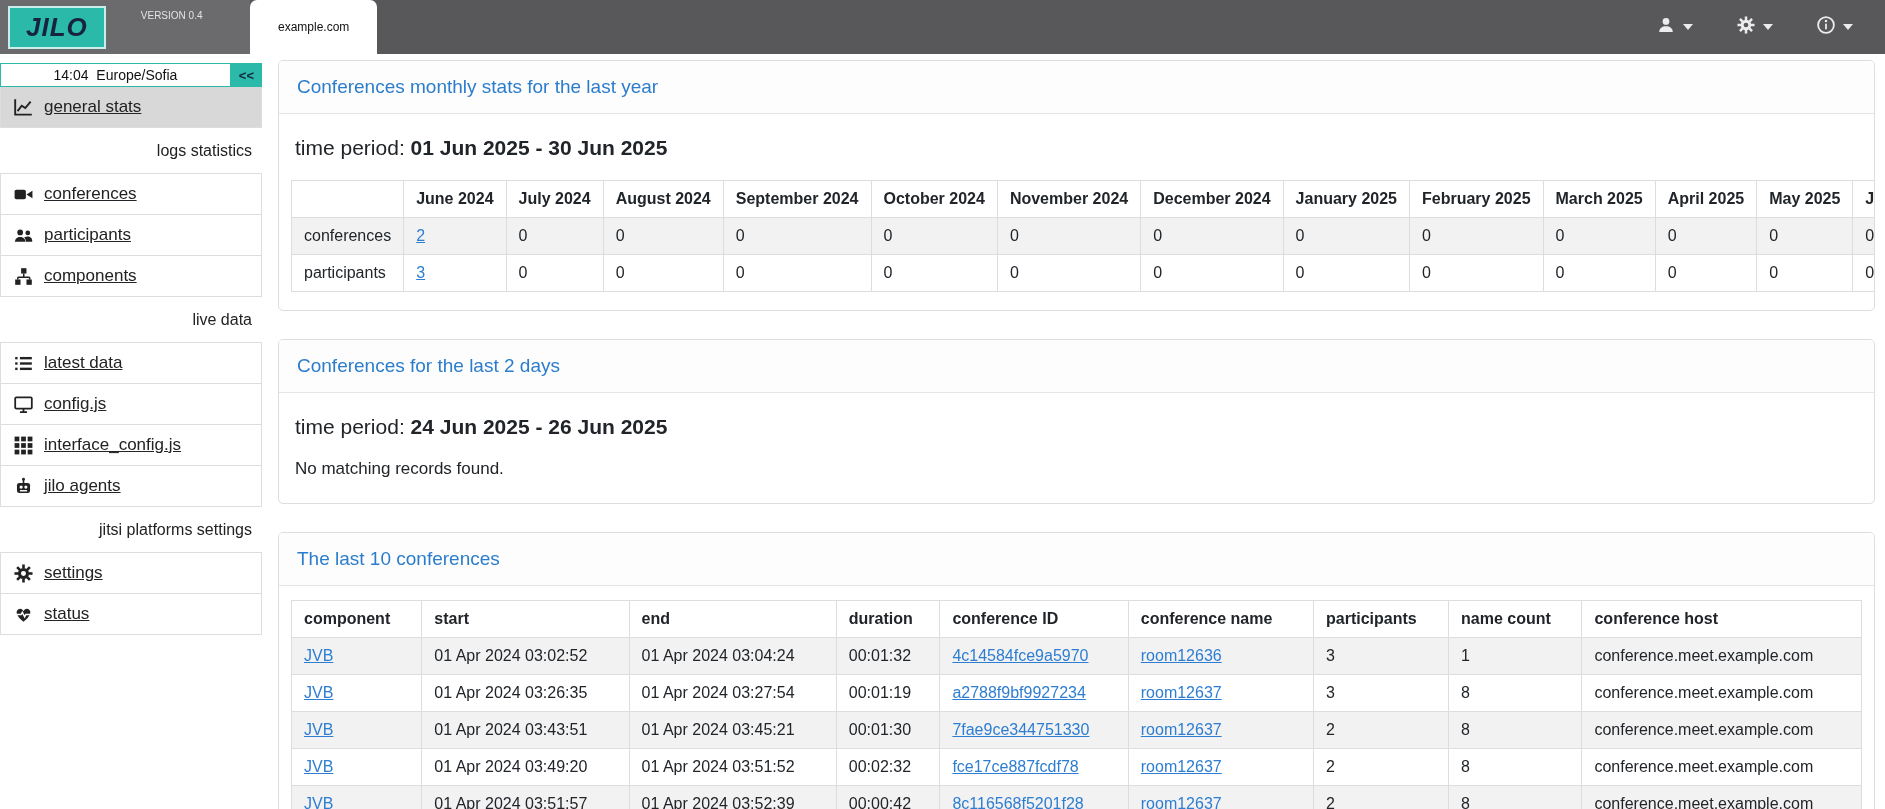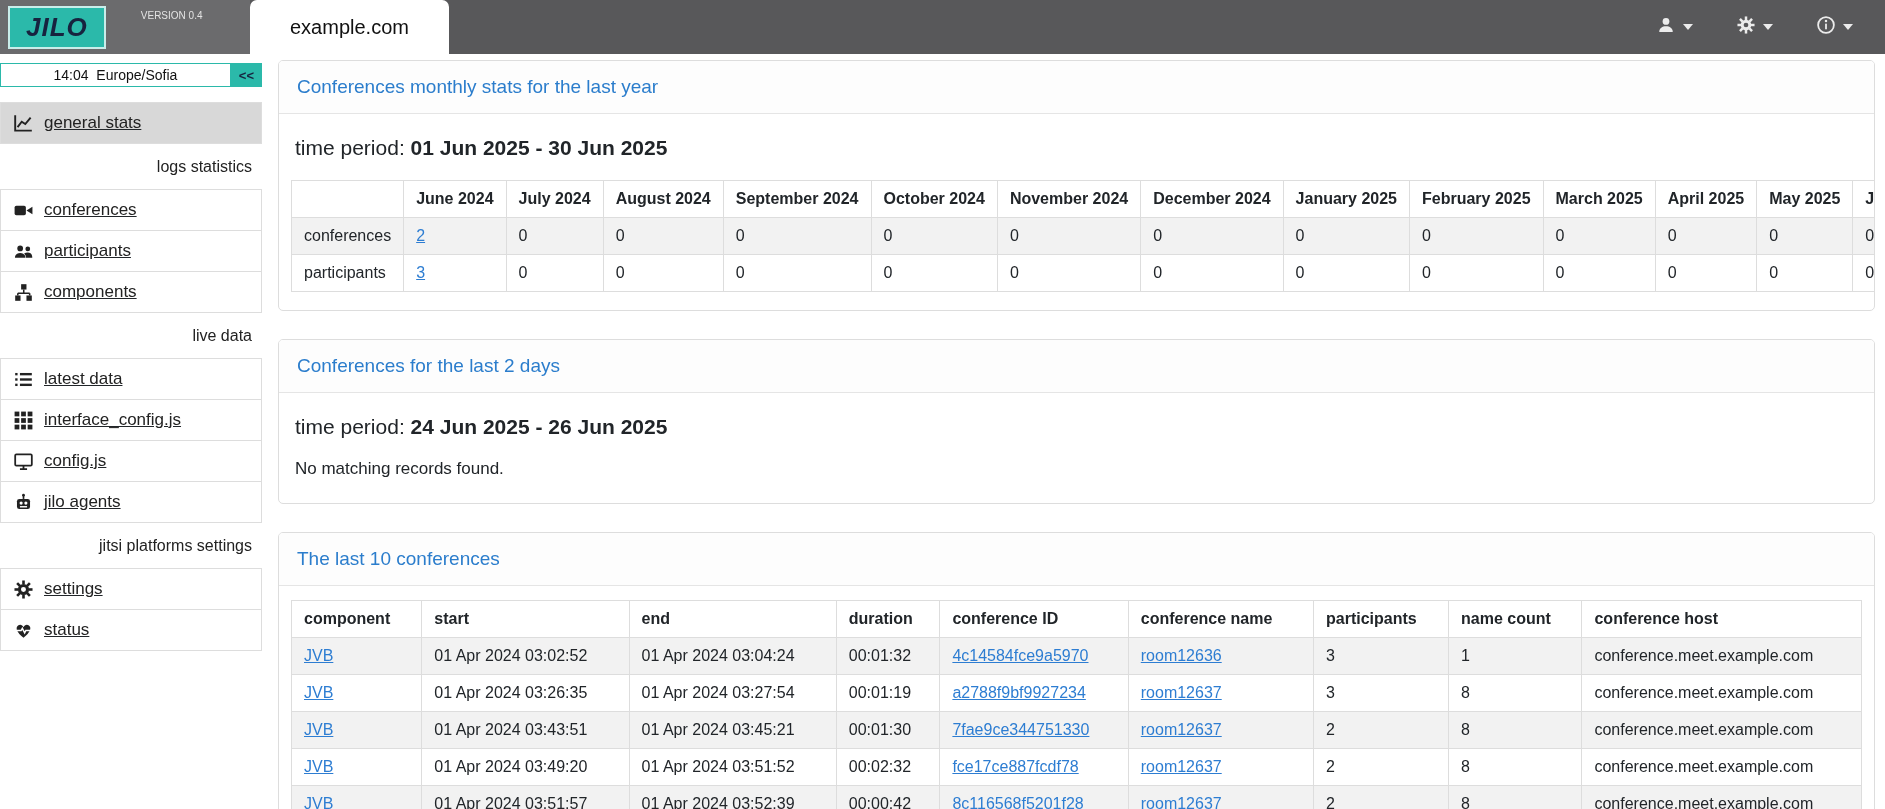--- a/index.html
+++ b/index.html
@@ -10,34 +10,34 @@
     width:1885px; height:809px; overflow:hidden;
   }
 
   
   .topbar { display:flex; align-items:stretch; background:#58585a; height:54px; }
   .topbar-left { flex:0 0 250px; background:#6b6b6d; display:flex; align-items:center; padding-left:8px;gap:27px; }
   .logo { background:#2bb9aa; color:#17233f; font-style:italic; font-weight:bold;
           font-size:26px; padding:4px 16px; border:2px solid rgba(255,255,255,.75);
           letter-spacing:1px; cursor:pointer; }
   .version { color:#e3e3e3; font-size:10px; margin:10px 0 0 8px; align-self:flex-start; white-space:nowrap; }
-  .tab { background:#fff; margin-top:0; border-radius:7px 7px 0 0; padding:0 40px;
-         display:flex; align-items:center; font-size:20px; color:#111; cursor:pointer; }
+  .tab { background:#fff; margin-top:0; border-radius:7px 7px 0 0; padding:0 28px;
+         display:flex; align-items:center; font-size:12px; color:#111; cursor:pointer; }
   .topbar-right { margin-left:auto; display:flex; align-items:center; gap:44px; padding-right:32px; color:#ececec; }
   .top-menu { display:flex; align-items:center; gap:8px; cursor:pointer; }
   .top-menu svg { width:18px; height:18px; }
   .caret { width:0; height:0; border-left:5px solid transparent; border-right:5px solid transparent;
            border-top:6px solid #ececec; }
 
   
   .layout { display:flex; align-items:flex-start; height:755px; }
 
   
   .sidebar { flex:0 0 262px; width:262px; padding-top:9px; background:#fff; }
-  .clockrow { display:flex; margin-bottom:16px; }
+  .clockrow { display:flex; }
   .clock { flex:1; border:1px solid #2bb9aa; font-size:14px; text-align:center;
            padding:3px 0; color:#111; background:#fff; }
   .collapse-btn { background:#2bb9aa; color:#17233f; border:1px solid #2bb9aa;
            font-size:13px; font-weight:bold; padding:0 7px; cursor:pointer; font-family:inherit; }
   .menu-group { margin:0;text-decoration:underline; }
   .menu-item { display:flex; align-items:center; gap:11px; background:#fff;
            border:1px solid #ddd; margin-top:-1px; padding:10px 13px;
            font-size:17px; color:#222; cursor:pointer; }
   .menu-item.active { background:#d8d8d8; }
   .icon { width:19px; height:19px; display:inline-flex; color:#222; flex:0 0 19px; }
@@ -180,42 +180,42 @@
               <rect x="1" y="7" width="2" height="2"></rect>
               <rect x="5" y="7" width="10" height="2"></rect>
               <rect x="1" y="11.5" width="2" height="2"></rect>
               <rect x="5" y="11.5" width="10" height="2"></rect>
             </svg>
         </span>
         <span>latest data</span>
       </div>
       <div class="menu-item">
         <span class="icon">
+          <svg viewBox="0 0 16 16">
+              <rect x="1" y="2" width="14" height="9.5" rx="1" fill="none" stroke="currentColor" stroke-width="1.5"></rect>
+              <path d="M5 14.5h6M8 11.5v3" stroke="currentColor" stroke-width="1.5" fill="none"></path>
+            </svg>
+        </span>
+        <span>config.js</span>
+      </div>
+      <div class="menu-item">
+        <span class="icon">
           <svg viewBox="0 0 16 16" fill="currentColor">
               <rect x="0.5" y="0.5" width="4" height="4"></rect>
               <rect x="6" y="0.5" width="4" height="4"></rect>
               <rect x="11.5" y="0.5" width="4" height="4"></rect>
               <rect x="0.5" y="6" width="4" height="4"></rect>
               <rect x="6" y="6" width="4" height="4"></rect>
               <rect x="11.5" y="6" width="4" height="4"></rect>
               <rect x="0.5" y="11.5" width="4" height="4"></rect>
               <rect x="6" y="11.5" width="4" height="4"></rect>
               <rect x="11.5" y="11.5" width="4" height="4"></rect>
             </svg>
         </span>
         <span>interface_config.js</span>
-      </div>
-      <div class="menu-item">
-        <span class="icon">
-          <svg viewBox="0 0 16 16">
-              <rect x="1" y="2" width="14" height="9.5" rx="1" fill="none" stroke="currentColor" stroke-width="1.5"></rect>
-              <path d="M5 14.5h6M8 11.5v3" stroke="currentColor" stroke-width="1.5" fill="none"></path>
-            </svg>
-        </span>
-        <span>config.js</span>
       </div>
       <div class="menu-item">
         <span class="icon">
           <svg viewBox="0 0 16 16">
               <rect x="2.5" y="5" width="11" height="8.5" rx="2" fill="currentColor"></rect>
               <circle cx="6" cy="8.5" r="1.3" fill="#fff"></circle>
               <circle cx="10" cy="8.5" r="1.3" fill="#fff"></circle>
               <rect x="5" y="11" width="6" height="1.2" fill="#fff"></rect>
               <line x1="8" y1="2" x2="8" y2="5" stroke="currentColor" stroke-width="1.4"></line>
               <circle cx="8" cy="1.8" r="1.2" fill="currentColor"></circle>

